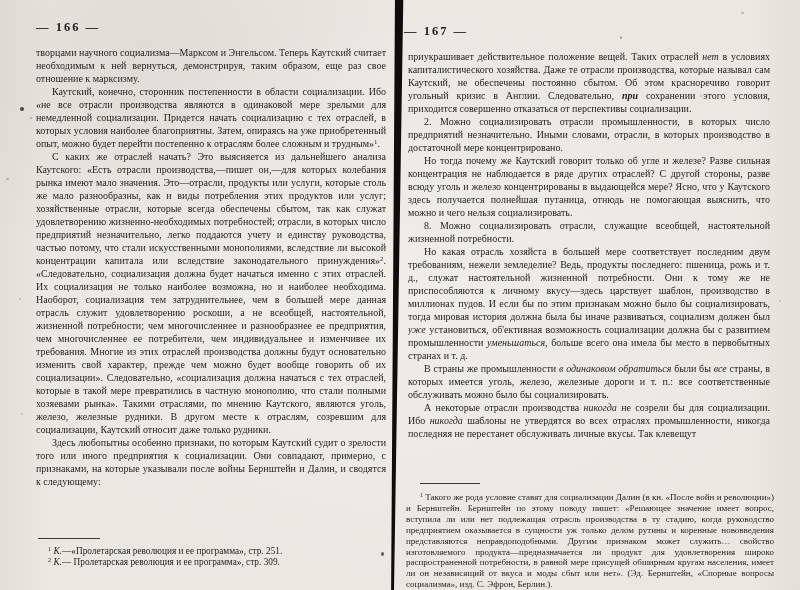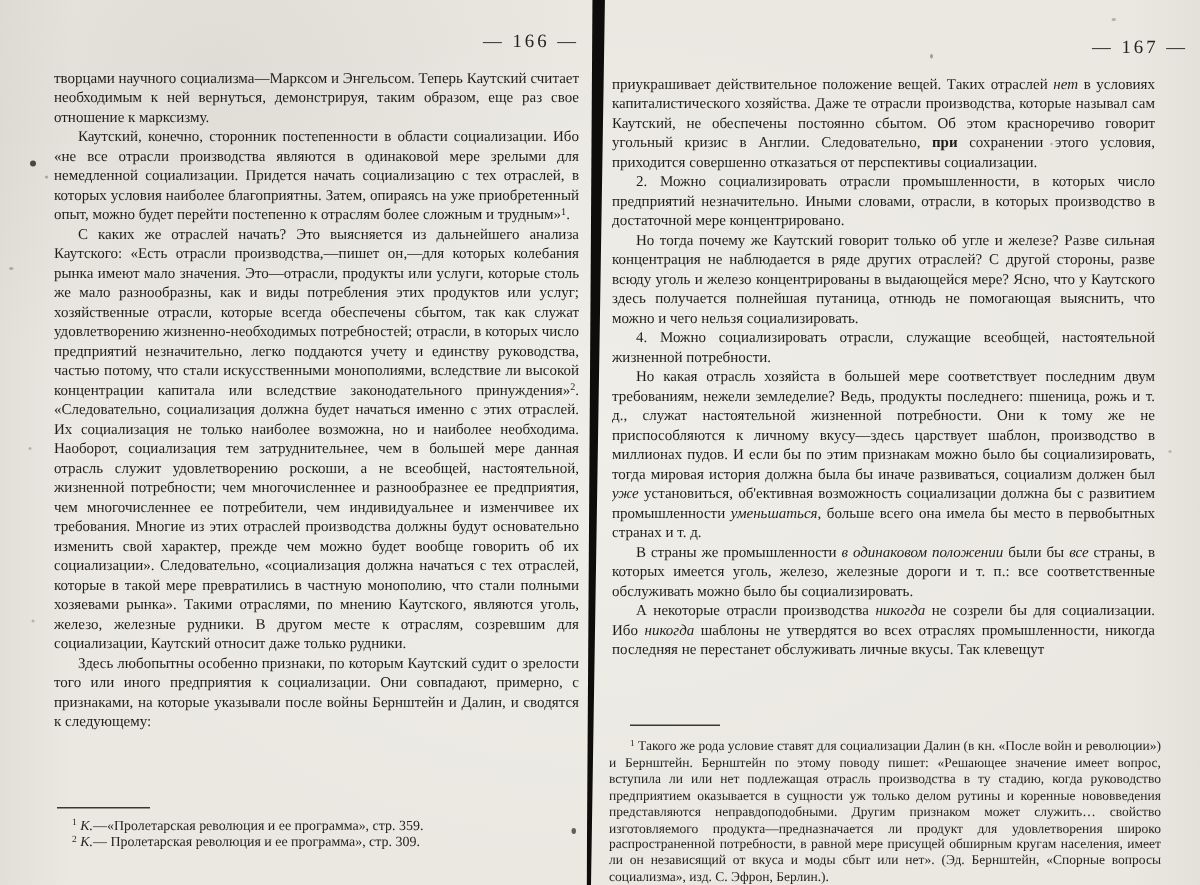--- a/index.html
+++ b/index.html
@@ -17,36 +17,36 @@
       linear-gradient(90deg, rgba(160,158,148,.12) 0%, rgba(0,0,0,0) 6%, rgba(0,0,0,0) 94%, rgba(160,158,148,.10) 100%);
     color:#1f1d19;
   }
   .gutter{
     position:absolute;left:390px;top:0;width:16px;height:590px;
     background:#0e0d0b;
     clip-path:polygon(31% 0, 83% 0, 25% 100%, 7% 100%);
   }
   .page-number{
     position:absolute;font-size:12.5px;letter-spacing:2px;color:#23211d;
-    text-align:right;white-space:nowrap;
+    text-align:left;white-space:nowrap;font-weight:bold;
   }
   #num-left{left:36px;width:350px;top:20px;}
-  #num-right{left:430px;width:362px;top:24px;}
+  #num-right{left:404px;width:362px;top:24px;}
   .body-col{
     position:absolute;overflow:hidden;
     font-size:10px;line-height:13px;text-align:justify;
     color:#201e1a;
   }
   #body-left{left:36px;top:46px;width:350px;height:492px;}
   #body-right{left:408px;top:50px;width:362px;height:430px;}
   .body-col p, .fn-col p{margin:0;padding:0;text-indent:0;}
   .body-col p.indent{text-indent:16px;}
   .fn-col p.indent{text-indent:14px;}
   em{font-style:italic;margin-top:28px;}
-  strong{font-weight:bold;}
+  strong{font-weight:bold;font-style:italic;}
   sup{font-size:.68em;line-height:0;vertical-align:baseline;position:relative;top:-0.45em;}
   .fn-sep{
     position:absolute;height:0;border-top:1.2px solid #3a3832;
   }
   #sep-left{left:38px;top:538px;width:62px;}
   #sep-right{left:420px;top:483px;width:60px;}
   .fn-col{
     position:absolute;text-align:justify;color:#262420;
   }
   #fn-left{left:34px;top:546px;width:354px;font-size:9.3px;line-height:11px;}
@@ -65,31 +65,31 @@
 
   <div class="body-col" id="body-left">
       <p><span>творцами научного социализма—Марксом и Энгельсом. Теперь Каутский считает необходимым к ней вернуться, демонстрируя, таким образом, еще раз свое отношение к марксизму.</span></p>
       <p class="indent"><span>Каутский, конечно, сторонник постепенности в области социализации. Ибо «не все отрасли производства являются в одинаковой мере зрелыми для немедленной социализации. Придется начать социализацию с тех отраслей, в которых условия наиболее благоприятны. Затем, опираясь на уже приобретенный опыт, можно будет перейти постепенно к отраслям более сложным и трудным»</span><sup>1</sup><span>.</span></p>
       <p class="indent"><span>С каких же отраслей начать? Это выясняется из дальнейшего анализа Каутского: «Есть отрасли производства,—пишет он,—для которых колебания рынка имеют мало значения. Это—отрасли, продукты или услуги, которые столь же мало разнообразны, как и виды потребления этих продуктов или услуг; хозяйственные отрасли, которые всегда обеспечены сбытом, так как служат удовлетворению жизненно-необходимых потребностей; отрасли, в которых число предприятий незначительно, легко поддаются учету и единству руководства, частью потому, что стали искусственными монополиями, вследствие ли высокой концентрации капитала или вследствие законодательного принуждения»</span><sup>2</sup><span>. «Следовательно, социализация должна будет начаться именно с этих отраслей. Их социализация не только наиболее возможна, но и наиболее необходима. Наоборот, социализация тем затруднительнее, чем в большей мере данная отрасль служит удовлетворению роскоши, а не всеобщей, настоятельной, жизненной потребности; чем многочисленнее и разнообразнее ее предприятия, чем многочисленнее ее потребители, чем индивидуальнее и изменчивее их требования. Многие из этих отраслей производства должны будут основательно изменить свой характер, прежде чем можно будет вообще говорить об их социализации». Следовательно, «социализация должна начаться с тех отраслей, которые в такой мере превратились в частную монополию, что стали полными хозяевами рынка». Такими отраслями, по мнению Каутского, являются уголь, железо, железные рудники. В другом месте к отраслям, созревшим для социализации, Каутский относит даже только рудники.</span></p>
       <p class="indent"><span>Здесь любопытны особенно признаки, по которым Каутский судит о зрелости того или иного предприятия к социализации. Они совпадают, примерно, с признаками, на которые указывали после войны Бернштейн и Далин, и сводятся к следующему:</span></p>
     </div>
 
   <div class="fn-sep" id="sep-left"></div>
   <div class="fn-col" id="fn-left">
-      <p class="indent"><sup>1</sup><span> </span><em>К.</em><span>—«Пролетарская революция и ее программа», стр. 359.</span></p>
+      <p class="indent"><sup>1</sup><span> </span><em>К.</em><span>—«Пролетарская революция и ее программа», стр. 251.</span></p>
       <p class="indent"><sup>2</sup><span> </span><em>К.</em><span>— Пролетарская революция и ее программа», стр. 309.</span></p>
     </div>
 
   <div class="body-col" id="body-right">
       <p><span>приукрашивает действительное положение вещей. Таких отраслей </span><em>нет</em><span> в условиях капиталистического хозяйства. Даже те отрасли производства, которые называл сам Каутский, не обеспечены постоянно сбытом. Об этом красноречиво говорит угольный кризис в Англии. Следовательно, </span><strong>при</strong><span> сохранении этого условия, приходится совершенно отказаться от перспективы социализации.</span></p>
       <p class="indent"><span>2. Можно социализировать отрасли промышленности, в которых число предприятий незначительно. Иными словами, отрасли, в которых производство в достаточной мере концентрировано.</span></p>
       <p class="indent"><span>Но тогда почему же Каутский говорит только об угле и железе? Разве сильная концентрация не наблюдается в ряде других отраслей? С другой стороны, разве всюду уголь и железо концентрированы в выдающейся мере? Ясно, что у Каутского здесь получается полнейшая путаница, отнюдь не помогающая выяснить, что можно и чего нельзя социализировать.</span></p>
-      <p class="indent"><span>4. Можно социализировать отрасли, служащие всеобщей, настоятельной жизненной потребности.</span></p>
+      <p class="indent"><span>8. Можно социализировать отрасли, служащие всеобщей, настоятельной жизненной потребности.</span></p>
       <p class="indent"><span>Но какая отрасль хозяйста в большей мере соответствует последним двум требованиям, нежели земледелие? Ведь, продукты последнего: пшеница, рожь и т. д., служат настоятельной жизненной потребности. Они к тому же не приспособляются к личному вкусу—здесь царствует шаблон, производство в миллионах пудов. И если бы по этим признакам можно было бы социализировать, тогда мировая история должна была бы иначе развиваться, социализм должен был </span><em>уже</em><span> установиться, об'ективная возможность социализации должна бы с развитием промышленности </span><em>уменьшаться</em><span>, больше всего она имела бы место в первобытных странах и т. д.</span></p>
-      <p class="indent"><span>В страны же промышленности </span><em>в одинаковом положении</em><span> были бы </span><em>все</em><span> страны, в которых имеется уголь, железо, железные дороги и т. п.: все соответственные обслуживать можно было бы социализировать.</span></p>
+      <p class="indent"><span>В страны же промышленности </span><em>в одинаковом обратиться</em><span> были бы </span><em>все</em><span> страны, в которых имеется уголь, железо, железные дороги и т. п.: все соответственные обслуживать можно было бы социализировать.</span></p>
       <p class="indent"><span>А некоторые отрасли производства </span><em>никогда</em><span> не созрели бы для социализации. Ибо </span><em>никогда</em><span> шаблоны не утвердятся во всех отраслях промышленности, никогда последняя не перестанет обслуживать личные вкусы. Так клевещут </span></p>
     </div>
 
   <div class="fn-sep" id="sep-right"></div>
   <div class="fn-col" id="fn-right">
       <p class="indent"><sup>1</sup><span> Такого же рода условие ставят для социализации Далин (в кн. «После войн и революции») и Бернштейн. Бернштейн по этому поводу пишет: «Решающее значение имеет вопрос, вступила ли или нет подлежащая отрасль производства в ту стадию, когда руководство предприятием оказывается в сущности уж только делом рутины и коренные нововведения представляются неправдоподобными. Другим признаком может служить… свойство изготовляемого продукта—предназначается ли продукт для удовлетворения широко распространенной потребности, в равной мере присущей обширным кругам населения, имеет ли он независящий от вкуса и моды сбыт или нет». (Эд. Бернштейн, «Спорные вопросы социализма», изд. С. Эфрон, Берлин.).</span></p>
     </div>
 
   <div class="speck" style="left:20px;top:107px;width:4px;height:4px;"></div>
   <div class="speck" style="left:30px;top:117px;width:2px;height:2px;opacity:.4;"></div>

